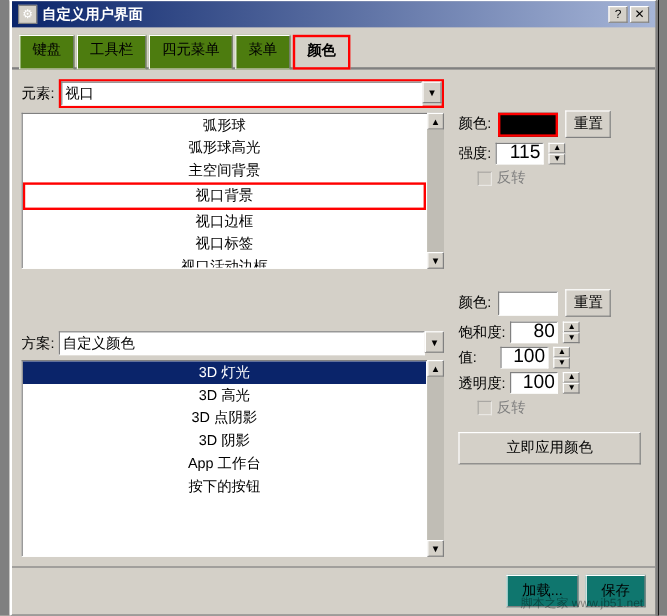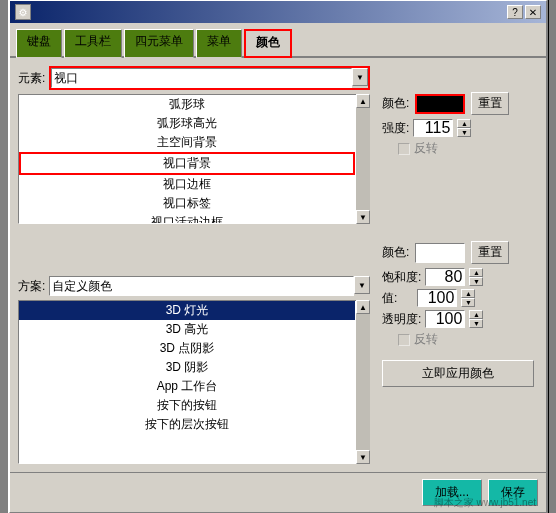--- a/index.html
+++ b/index.html
@@ -302,21 +302,21 @@
     }
     .bottom-buttons {
       display: flex;
       justify-content: flex-end;
       gap: 6px;
       padding: 6px 8px;
       border-top: 1px solid #808080;
     }
     .bottom-btn {
       padding: 4px 12px;
-      background: #14b8a6;
+      background: #0f766e;
       border: 1px solid;
       border-top-color: #ffffff;
       border-left-color: #ffffff;
       border-right-color: #808080;
       border-bottom-color: #808080;
       cursor: pointer;
       font-size: 12px;
     }
     .listbox-container {
       position: relative;
@@ -337,20 +337,21 @@
     }
   </style>
 </head>
 <body>
 
 <div class="window">
 
   <div class="title-bar">
     <div class="title-bar-left">
       <div class="title-icon">⚙</div>
+      <span class="title-text">自定义用户界面</span>
     </div>
     <div class="title-buttons">
       <div class="title-btn">?</div>
       <div class="title-btn">✕</div>
     </div>
   </div>
 
   <div class="tabs">
     <div class="tab">键盘</div>
     <div class="tab">工具栏</div>
@@ -408,21 +409,20 @@
         </div>
         <div class="listbox-container2" style="position:relative;">
           <div style="background:white; border:1px solid #808080; border-right-color:#fff; border-bottom-color:#fff; height:100%; display:flex; flex-direction:column; overflow:hidden;">
             <div style="flex:1; overflow:hidden; padding-right:14px;">
               <div class="list-item selected">3D 灯光</div>
               <div class="list-item">3D 高光</div>
               <div class="list-item">3D 点阴影</div>
               <div class="list-item">3D 阴影</div>
               <div class="list-item">App 工作台</div>
               <div class="list-item">按下的按钮</div>
-              <div class="list-item">按下的层次按钮</div>
 
             </div>
           </div>
           <div style="position:absolute; right:0; top:0; width:14px; height:100%; background:#d4d0c8; display:flex; flex-direction:column;">
             <div class="scroll-btn">▲</div>
             <div class="scroll-track"></div>
             <div class="scroll-btn">▼</div>
           </div>
         </div>
       </div>

